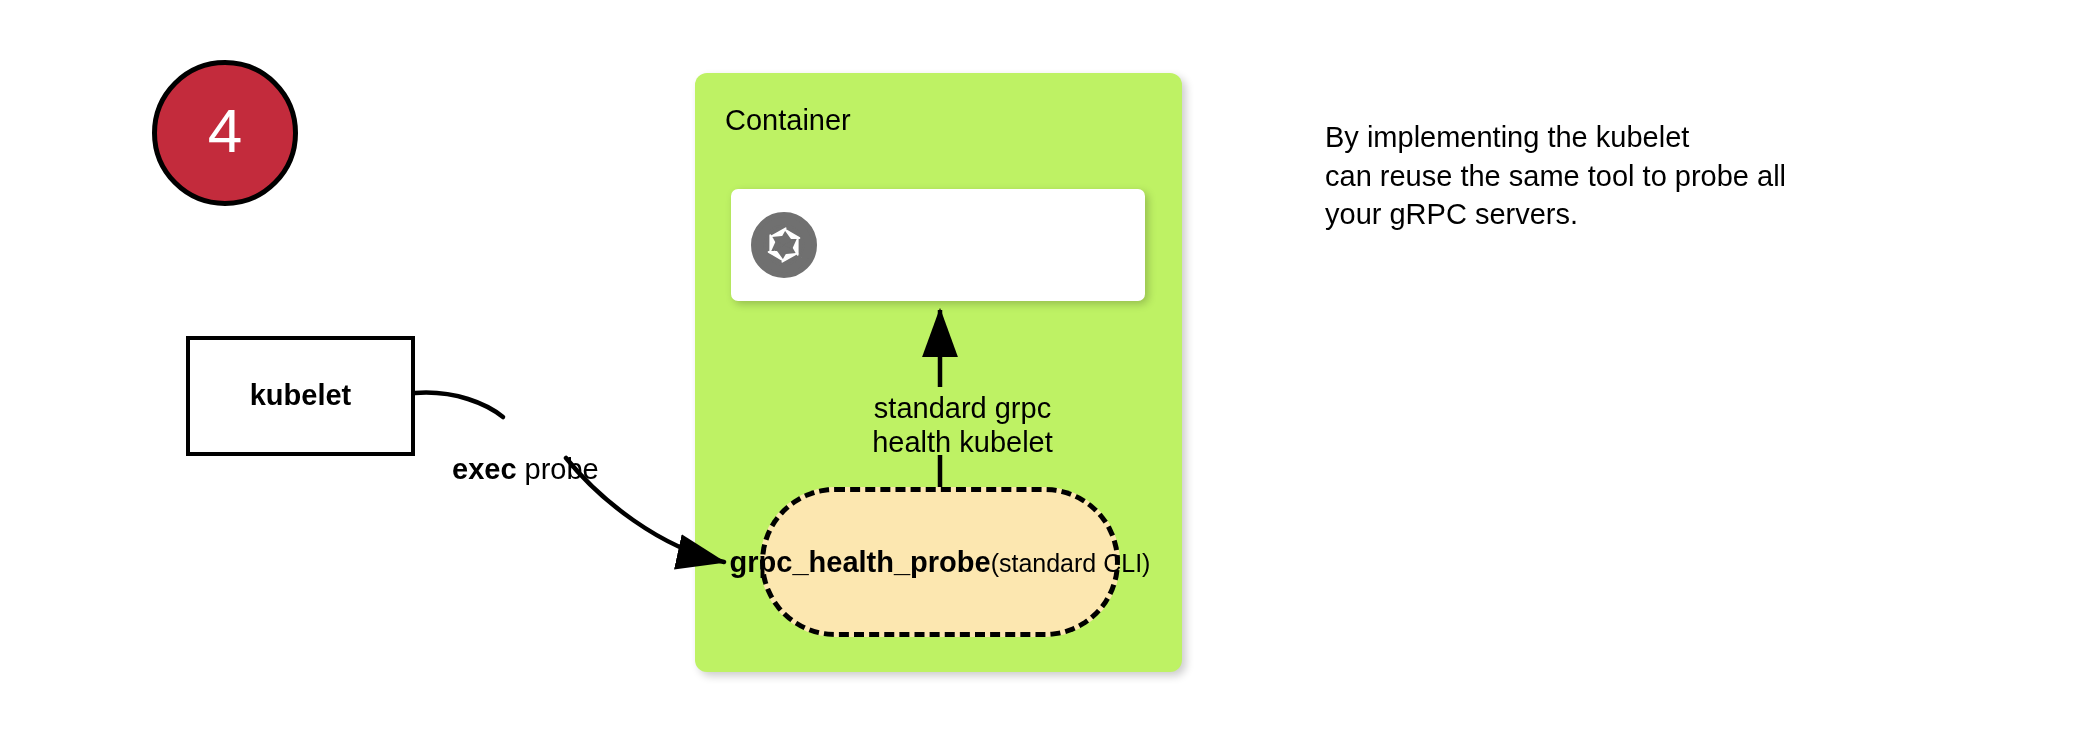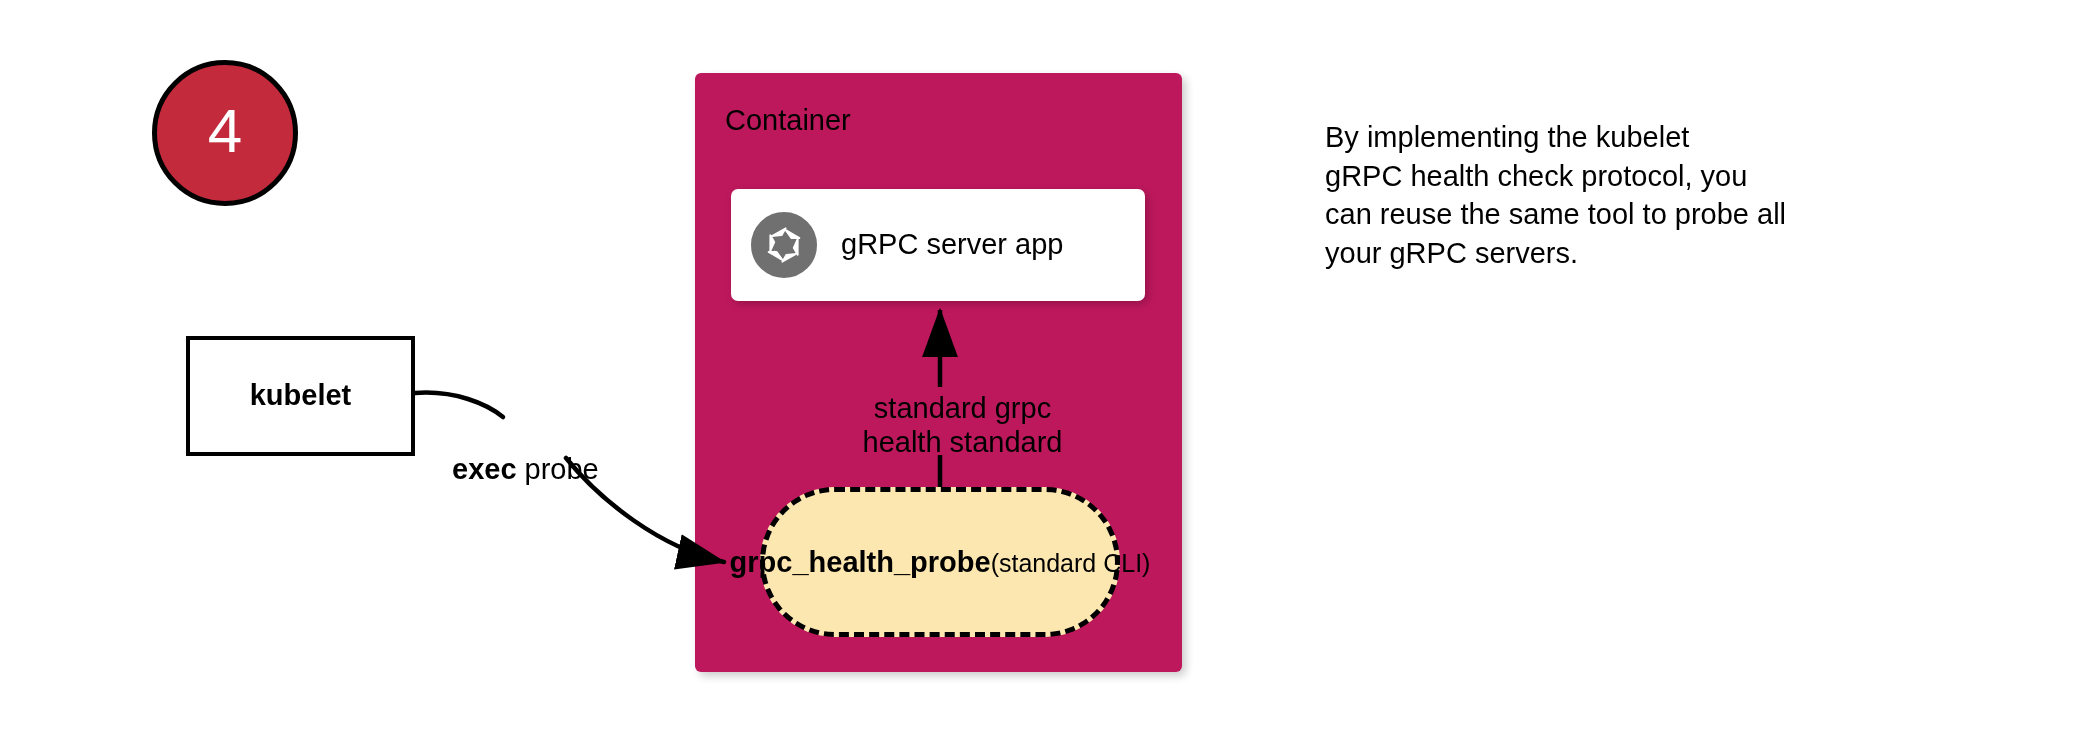--- a/index.html
+++ b/index.html
@@ -79,22 +79,22 @@
   }
   .exec-probe-label .kw { font-weight: bold; }
 
   
   .container-panel {
     position: absolute;
     left: 695px;
     top: 73px;
     width: 487px;
     height: 599px;
-    background: #be185d;
-    border-radius: 6px;
+    background: #bef264;
+    border-radius: 12px;
     box-shadow: 4px 4px 9px rgba(0,0,0,0.20);
   }
   .container-title {
     position: absolute;
     left: 30px;
     top: 32px;
     font-size: 29px;
     line-height: 1.1;
   }
 
@@ -240,26 +240,25 @@
           <path d="M52 27 L73.5 39.5 L61 39.5 Z" transform="rotate(0 50 50)"></path>
           <path d="M52 27 L73.5 39.5 L61 39.5 Z" transform="rotate(60 50 50)"></path>
           <path d="M52 27 L73.5 39.5 L61 39.5 Z" transform="rotate(120 50 50)"></path>
           <path d="M52 27 L73.5 39.5 L61 39.5 Z" transform="rotate(180 50 50)"></path>
           <path d="M52 27 L73.5 39.5 L61 39.5 Z" transform="rotate(240 50 50)"></path>
           <path d="M52 27 L73.5 39.5 L61 39.5 Z" transform="rotate(300 50 50)"></path>
         </g>
         <circle cx="50" cy="50" r="29.5" fill="none" stroke="#707070" stroke-width="3.2"></circle>
         <circle cx="50" cy="50" r="46" fill="none" stroke="#707070" stroke-width="8"></circle>
       </svg>
-      <div class="server-card-label">gRPC server app</div>
     </div>
 
     <div class="protocol-label">
       <span>standard grpc</span>
-      <span>health standard</span>
+      <span>health kubelet</span>
     </div>
 
     <div class="probe-pill">
       <div class="probe-pill-title">grpc_health_probe</div>
       <div class="probe-pill-sub">(standard CLI)</div>
     </div>
   </div>
 
   <svg class="arrows-svg" viewBox="0 0 2100 750">
     <defs>
@@ -272,18 +271,17 @@
 
     <path d="M 566 458 C 600 500 660 548 724 562" fill="none" stroke="#000000" stroke-width="4.5" stroke-linecap="round" marker-end="url(#arrowhead)"></path>
 
     <path d="M 940 487 L 940 455" fill="none" stroke="#000000" stroke-width="4.5"></path>
 
     <path d="M 940 387 L 940 310" fill="none" stroke="#000000" stroke-width="4.5" marker-end="url(#arrowhead)"></path>
   </svg>
 
   <div class="annotation">
     <span>By implementing the kubelet</span>
-    <span>gRPC health check protocol, you</span>
     <span>can reuse the same tool to probe all</span>
     <span>your gRPC servers.</span>
   </div>
 
 </div>
 
 </body></html>

